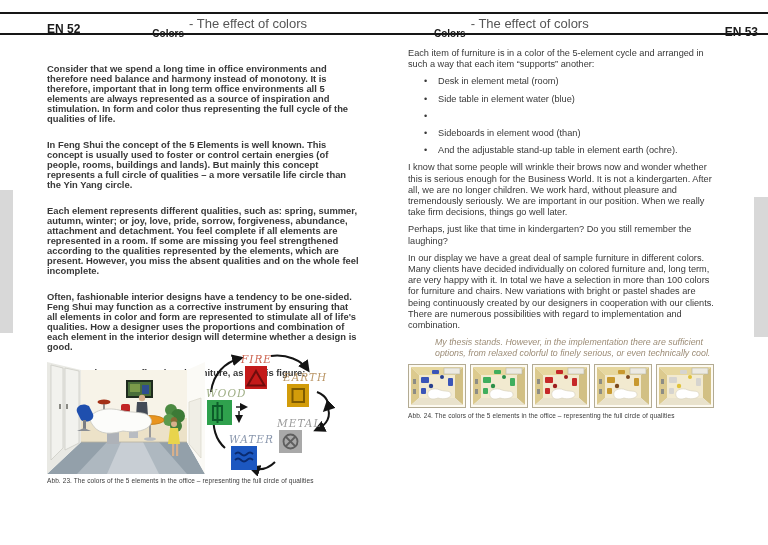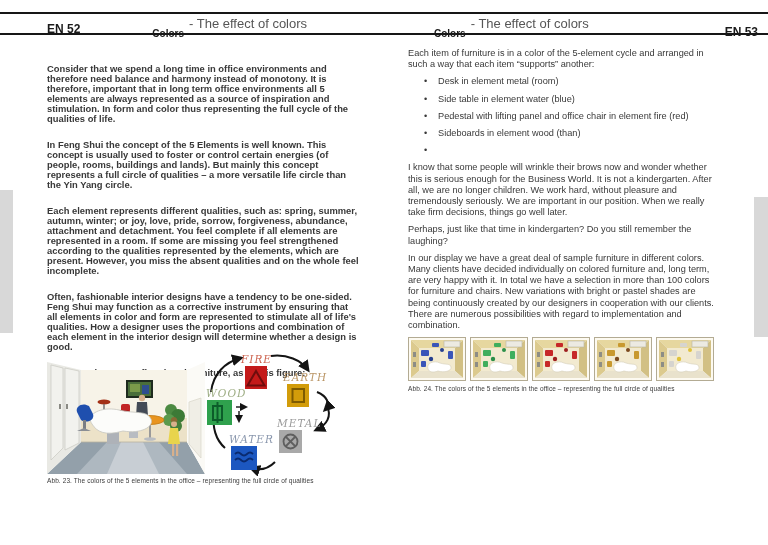--- a/index.html
+++ b/index.html
@@ -202,35 +202,36 @@
     <div class="bullet-row">
       <span class="bullet-marker">•</span>
       <span class="bullet-text">Desk in element metal (room)</span>
     </div>
     <div class="bullet-row">
       <span class="bullet-marker">•</span>
       <span class="bullet-text">Side table in element water (blue)</span>
     </div>
     <div class="bullet-row">
       <span class="bullet-marker">•</span>
-      <span class="bullet-text">Pedestal with lifting panel and office chair in element fire (red)</span>
     </div>
     <div class="bullet-row">
       <span class="bullet-marker">•</span>
       <span class="bullet-text">Sideboards in element wood (than)</span>
     </div>
     <div class="bullet-row">
       <span class="bullet-marker">•</span>
+      <span class="bullet-text">And the adjustable stand-up table in element earth (ochre).</span>
     </div>
   </div>
 
   <p>I know that some people will wrinkle their brows now and wonder whether this is serious enough for the Business World. It is not a kindergarten. After all, we are no longer children. We work hard, without pleasure and tremendously seriously. We are important in our position. When we really take firm decisions, things go well later.</p>
   <p>Perhaps, just like that time in kindergarten? Do you still remember the laughing?</p>
   <p>In our display we have a great deal of sample furniture in different colors. Many clients have decided individually on colored furniture and, long term, are very happy with it. In total we have a selection in more than 100 colors for furniture and chairs. New variations with bright or pastel shades are being continuously created by our designers in cooperation with our clients. There are numerous possibilities with regard to implementation and combination.</p>
 
+  <div class="quote">My thesis stands. However, in the implementation there are sufficient options, from relaxed colorful to finely serious, or even technically cool.</div>
 
   <div class="thumbs">
 
     <svg width="58" height="44" viewBox="0 0 58 44">
       <rect x="0.5" y="0.5" width="57" height="43" fill="#fdfaf1" stroke="#b3ab93"></rect>
       <polygon points="3,3 55,3 47,11 11,11" fill="#e6d79f"></polygon>
       <polygon points="3,3 11,11 11,34 3,41" fill="#dcca8e"></polygon>
       <polygon points="55,3 47,11 47,34 55,41" fill="#d2c084"></polygon>
       <rect x="11" y="11" width="36" height="23" fill="#f2ead0"></rect>
       <polygon points="3,41 11,34 47,34 55,41" fill="#e9e2cc"></polygon>

